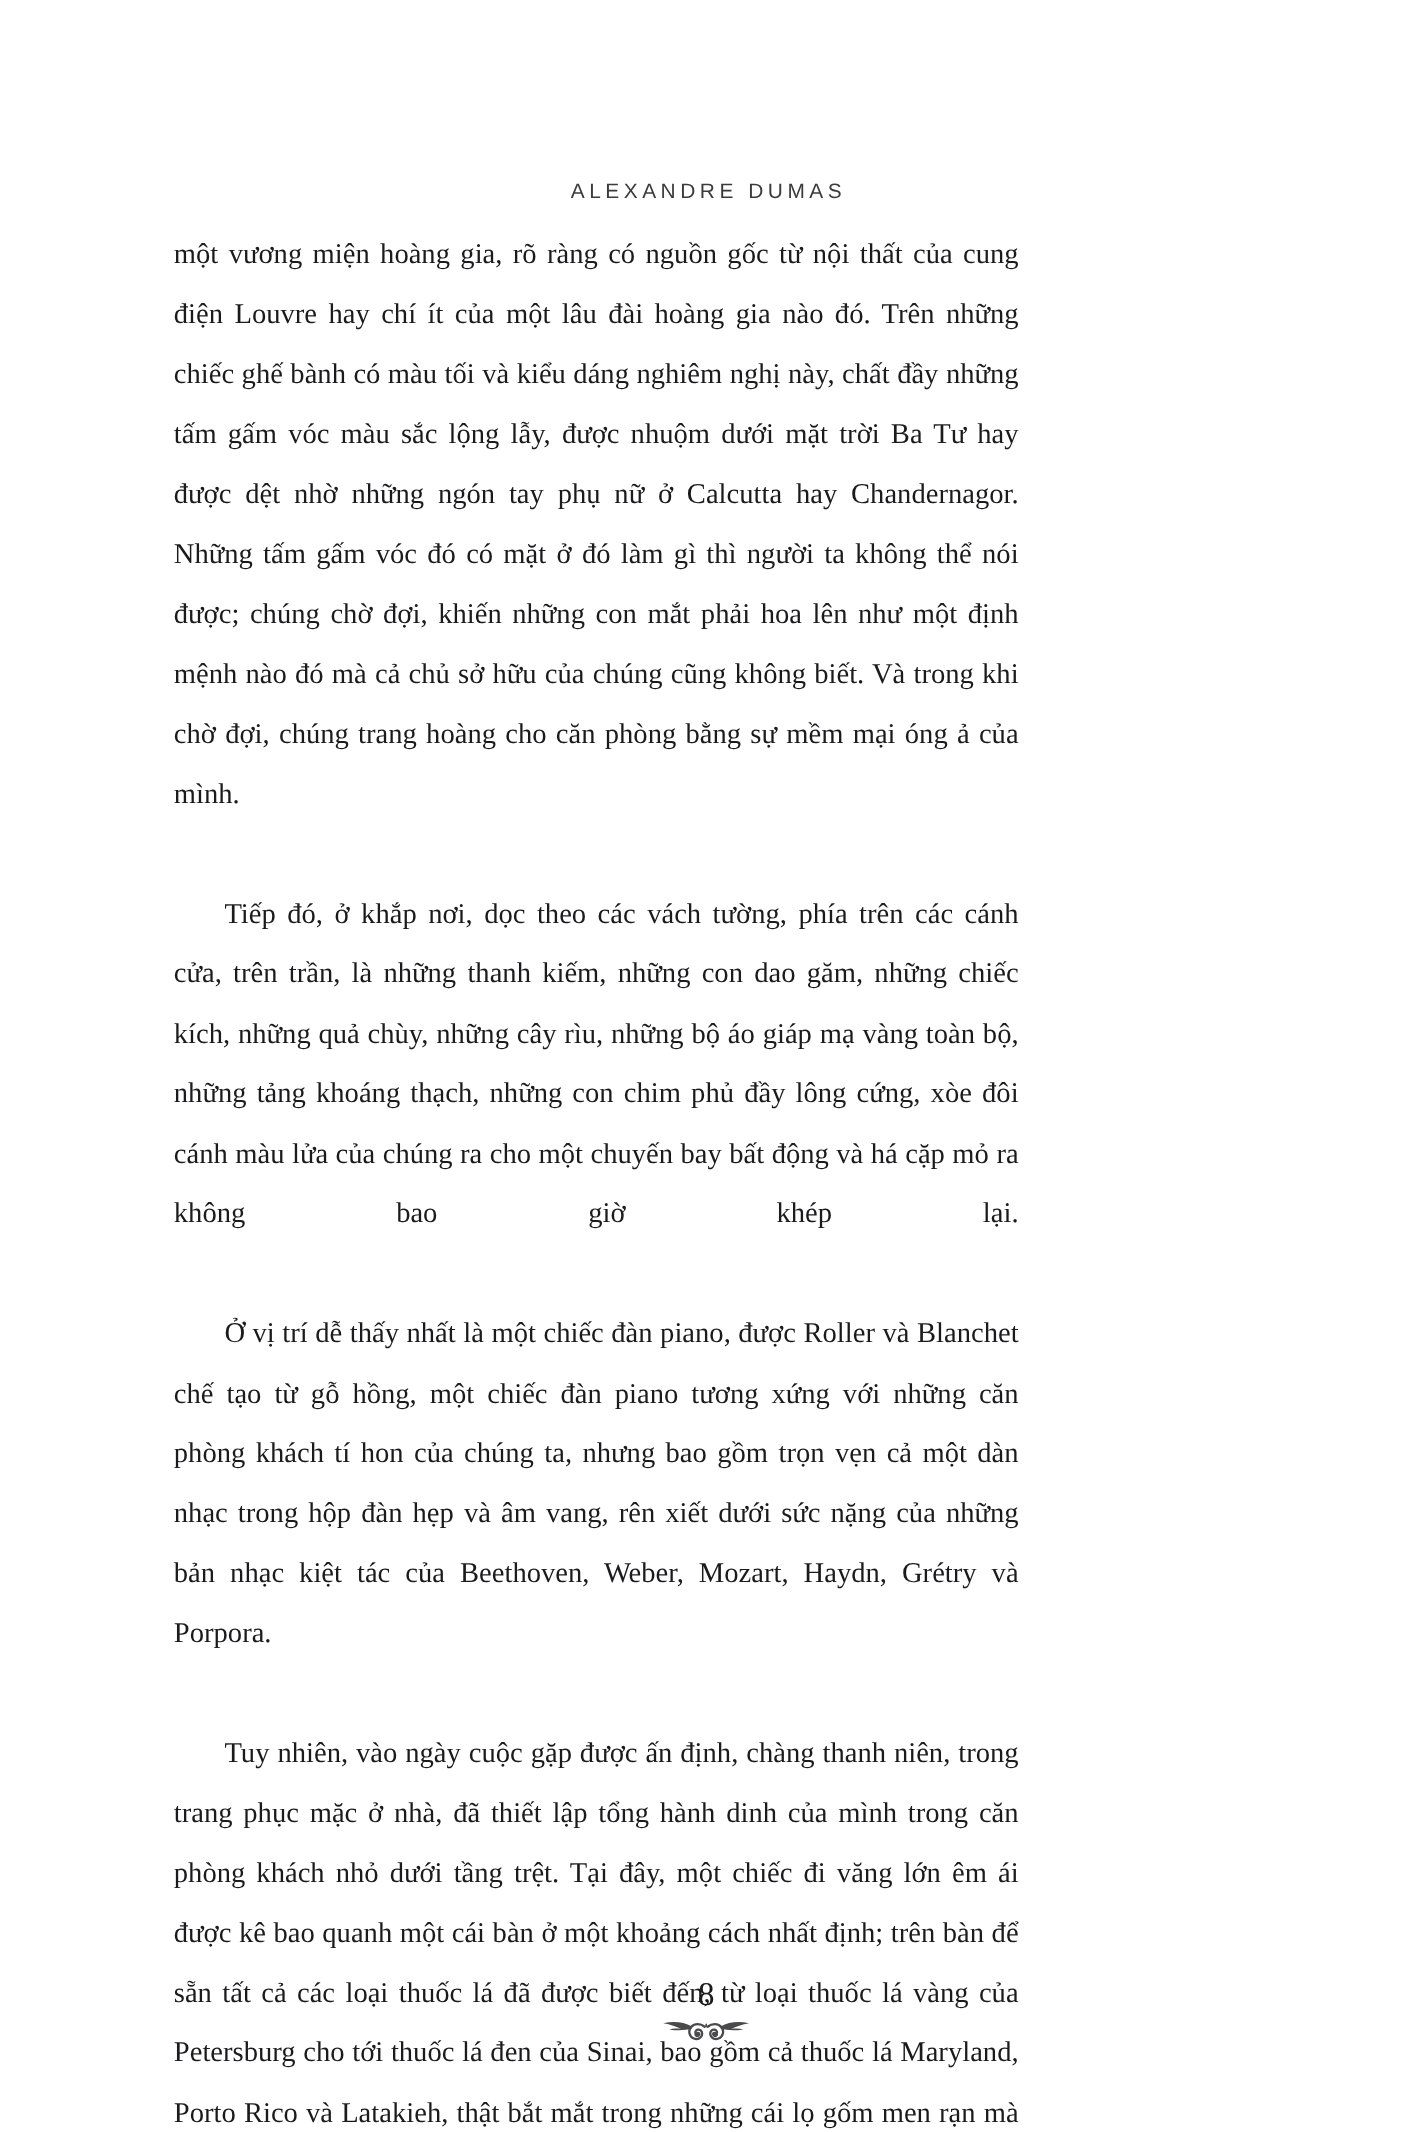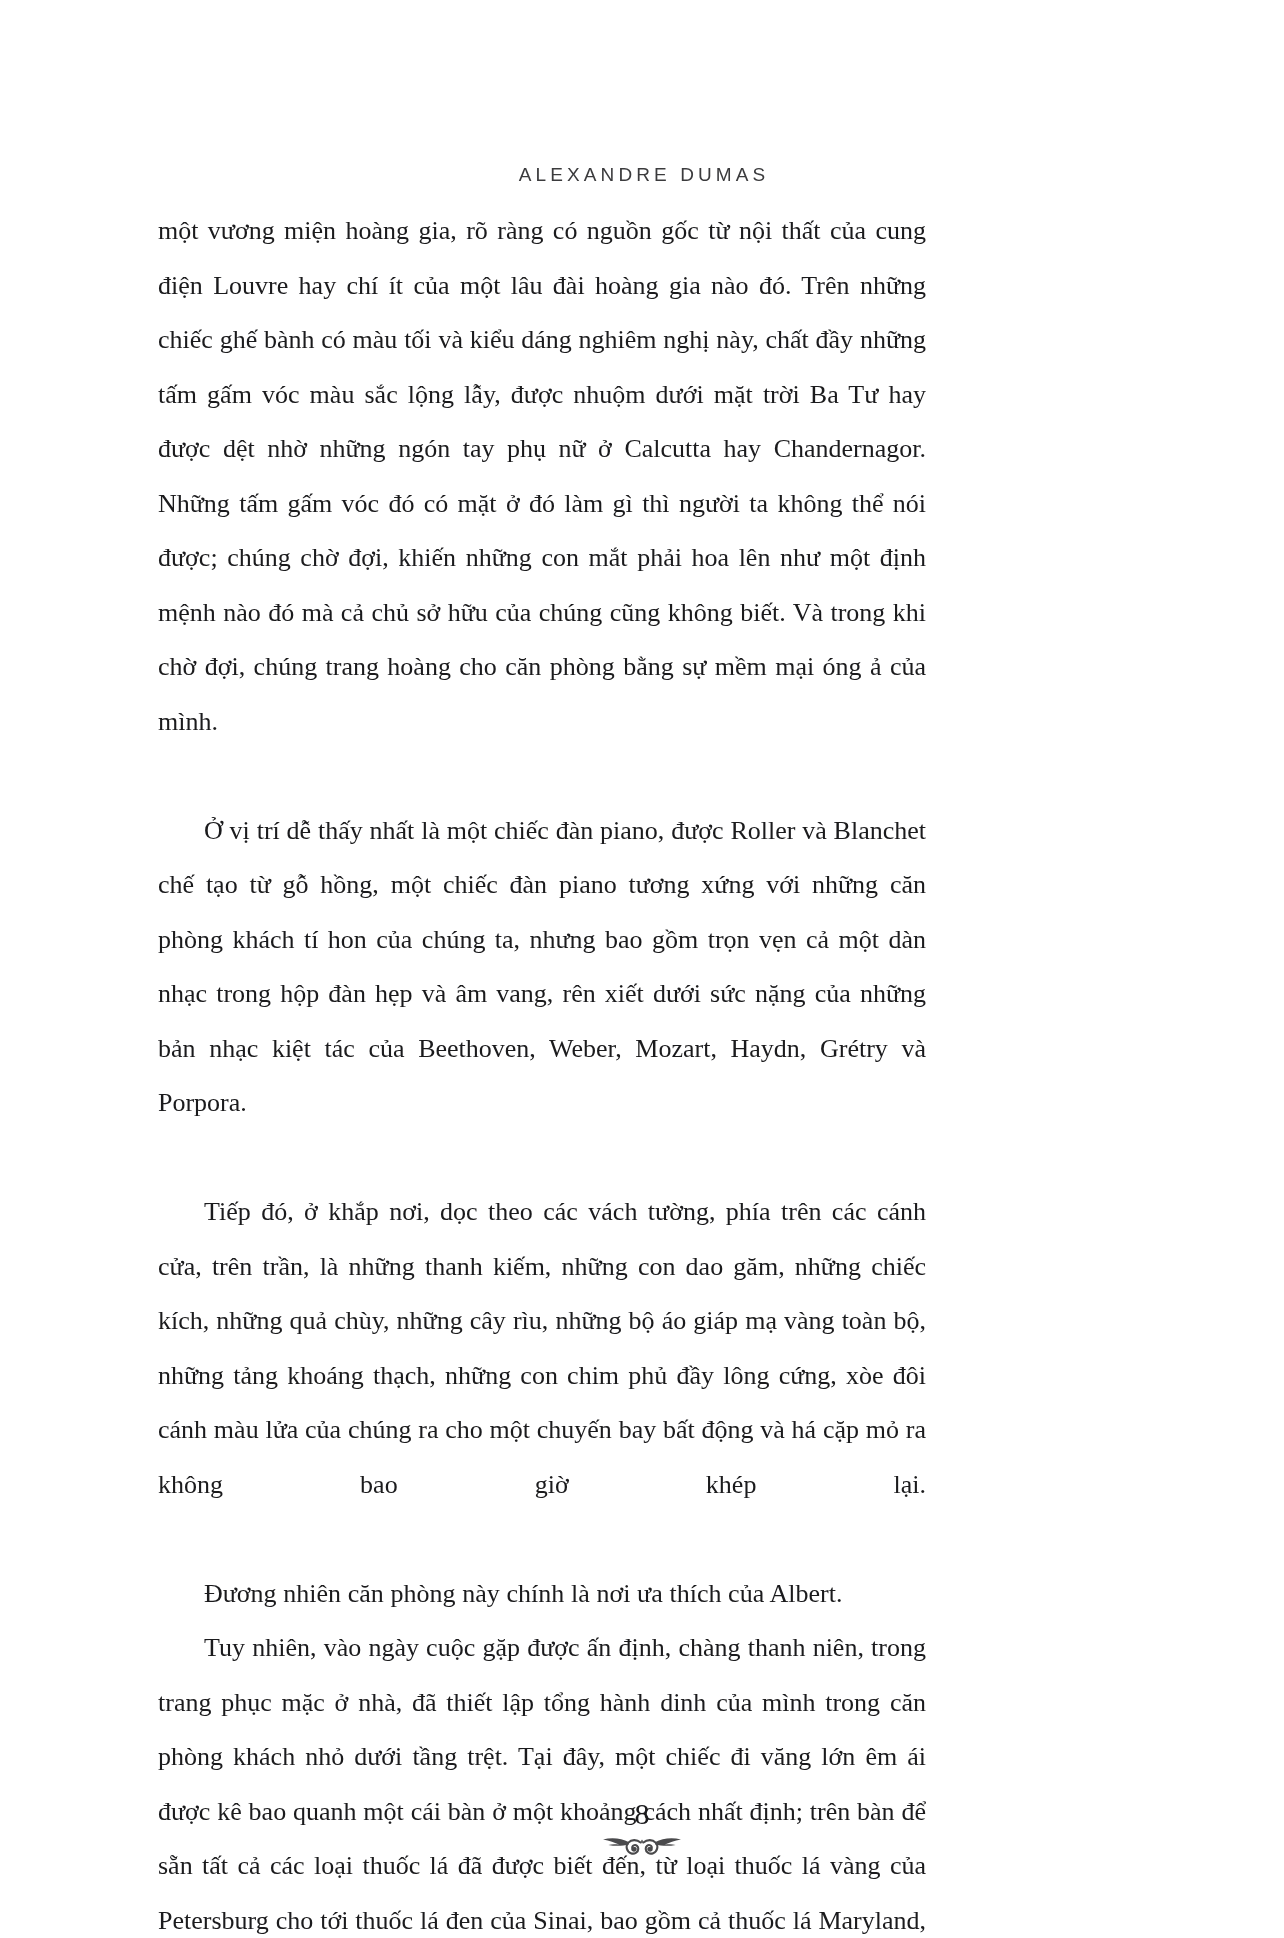--- a/index.html
+++ b/index.html
@@ -96,23 +96,22 @@
 </style>
 </head>
 <body>
 
 <div class="page">
 
   <div class="running-head">ALEXANDRE DUMAS</div>
 
   <div class="text-block">
     <p class="para">một vương miện hoàng gia, rõ ràng có nguồn gốc từ nội thất của cung điện Louvre hay chí ít của một lâu đài hoàng gia nào đó. Trên những chiếc ghế bành có màu tối và kiểu dáng nghiêm nghị này, chất đầy những tấm gấm vóc màu sắc lộng lẫy, được nhuộm dưới mặt trời Ba Tư hay được dệt nhờ những ngón tay phụ nữ ở Calcutta hay Chandernagor. Những tấm gấm vóc đó có mặt ở đó làm gì thì người ta không thể nói được; chúng chờ đợi, khiến những con mắt phải hoa lên như một định mệnh nào đó mà cả chủ sở hữu của chúng cũng không biết. Và trong khi chờ đợi, chúng trang hoàng cho căn phòng bằng sự mềm mại óng ả của mình.</p>
+    <p class="para indent">Tiếp đó, ở khắp nơi, dọc theo các vách tường, phía trên các cánh cửa, trên trần, là những thanh kiếm, những con dao găm, những chiếc kích, những quả chùy, những cây rìu, những bộ áo giáp mạ vàng toàn bộ, những tảng khoáng thạch, những con chim phủ đầy lông cứng, xòe đôi cánh màu lửa của chúng ra cho một chuyến bay bất động và há cặp mỏ ra không bao giờ khép lại.</p>
     <p class="para indent">Ở vị trí dễ thấy nhất là một chiếc đàn piano, được Roller và Blanchet chế tạo từ gỗ hồng, một chiếc đàn piano tương xứng với những căn phòng khách tí hon của chúng ta, nhưng bao gồm trọn vẹn cả một dàn nhạc trong hộp đàn hẹp và âm vang, rên xiết dưới sức nặng của những bản nhạc kiệt tác của Beethoven, Weber, Mozart, Haydn, Grétry và Porpora.</p>
-    <p class="para indent">Tiếp đó, ở khắp nơi, dọc theo các vách tường, phía trên các cánh cửa, trên trần, là những thanh kiếm, những con dao găm, những chiếc kích, những quả chùy, những cây rìu, những bộ áo giáp mạ vàng toàn bộ, những tảng khoáng thạch, những con chim phủ đầy lông cứng, xòe đôi cánh màu lửa của chúng ra cho một chuyến bay bất động và há cặp mỏ ra không bao giờ khép lại.</p>
-    <p class="para indent flush">Đương nhiên căn phòng này chính là nơi ưa thích của Albert.</p>
     <p class="para indent">Tuy nhiên, vào ngày cuộc gặp được ấn định, chàng thanh niên, trong trang phục mặc ở nhà, đã thiết lập tổng hành dinh của mình trong căn phòng khách nhỏ dưới tầng trệt. Tại đây, một chiếc đi văng lớn êm ái được kê bao quanh một cái bàn ở một khoảng cách nhất định; trên bàn để sẵn tất cả các loại thuốc lá đã được biết đến, từ loại thuốc lá vàng của Petersburg cho tới thuốc lá đen của Sinai, bao gồm cả thuốc lá Maryland, Porto Rico và Latakieh, thật bắt mắt trong những cái lọ gốm men rạn mà người Hà Lan ưa thích. Bên cạnh chúng, trong những cái hộp bằng gỗ thơm, những điếu xì gà Puro, Regalia, La Havana và Manila được xếp theo thứ tự kích thước và chất lượng. Cuối cùng, trong một cái tủ mở rộng</p>
   </div>
 
   <div class="folio">8</div>
 
   <div class="ornament">
     <svg width="120" height="34" viewBox="0 0 120 34" aria-hidden="true">
       <g fill="none" stroke="#4a4a4c" stroke-width="2.1" stroke-linecap="round">
 
         <path d="M58.6 8.5 C 55 5.5, 49.5 5.2, 46.4 8.6

